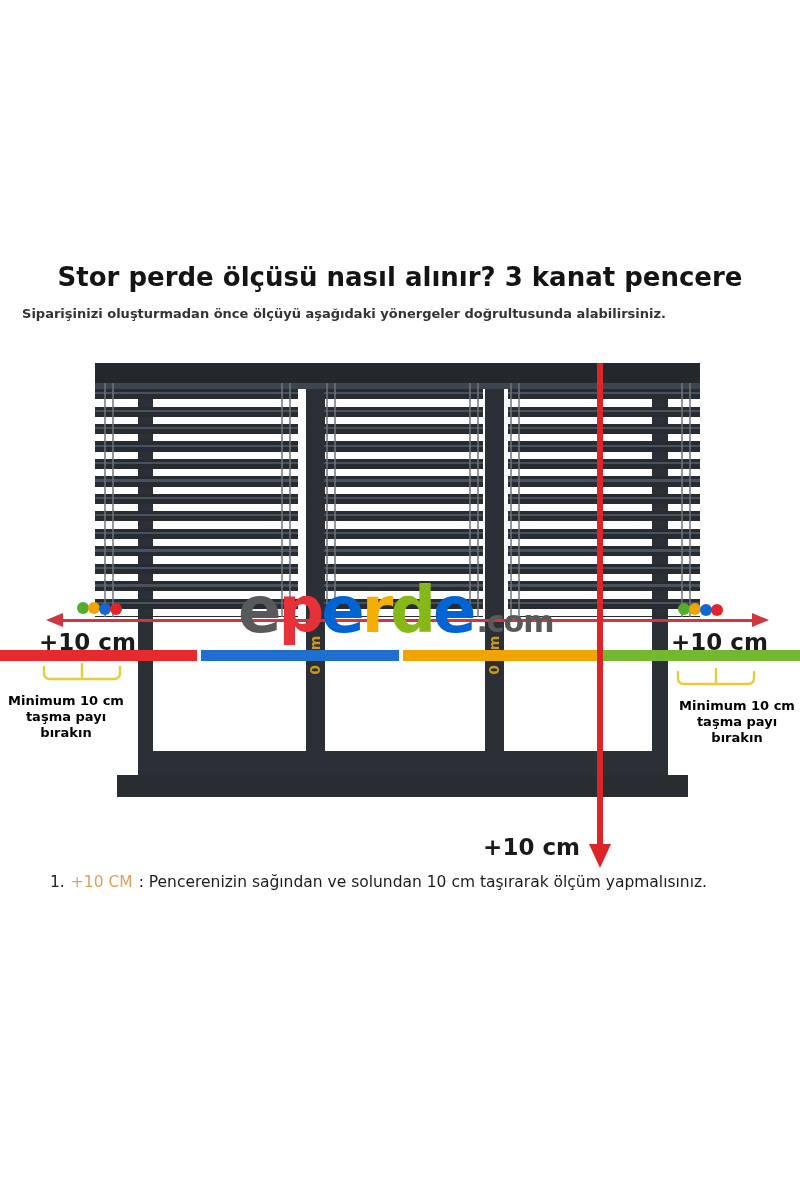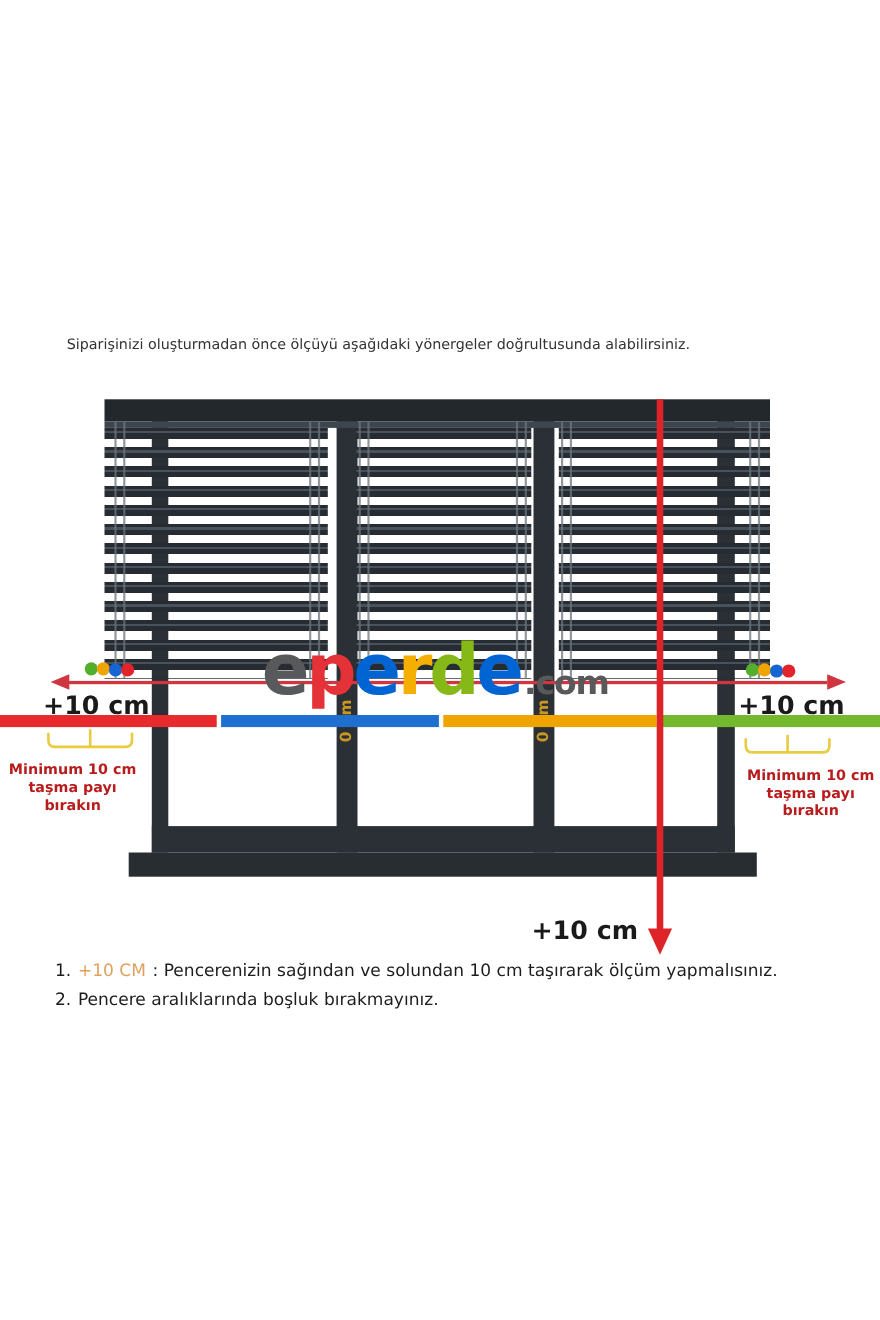--- a/index.html
+++ b/index.html
@@ -2,21 +2,21 @@
 <html><head>
 <meta charset="utf-8">
 <style>
   html,body{margin:0;padding:0;background:#fff;}
   .scene{position:relative;width:800px;height:1200px;background:#fff;overflow:hidden;
          font-family:"DejaVu Sans","Liberation Sans",sans-serif;}
   .abs{position:absolute;}
 
   
   .title{top:262px;left:0;width:800px;text-align:center;font-size:26px;font-weight:700;color:#141414;letter-spacing:0px;}
-  .subtitle{top:306px;left:0;width:688px;text-align:center;font-size:13px;font-weight:400;color:#333;}
+  .subtitle{top:306px;left:0;width:688px;text-align:center;font-size:13px;font-weight:700;color:#333;}
 
   
   .post{background:#2a3035;top:372px;height:403px;z-index:1;}
   .post-left{left:138px;width:15px;}
   .post-mid1{left:306px;width:19px;}
   .post-mid2{left:485px;width:19px;}
   .post-right{left:652px;width:16px;}
   .bottom-rail{left:138px;top:751px;width:530px;height:24px;background:#2a3035;z-index:2;}
   .sill{left:117px;top:775px;width:571px;height:22px;background:#282d32;z-index:2;}
 
@@ -53,21 +53,21 @@
 
   
   .vshaft{left:597px;top:363px;width:6px;height:482px;background:#dd2428;z-index:8;}
   .vhead{left:589px;top:844px;width:0;height:0;border-left:11px solid transparent;border-right:11px solid transparent;border-top:24px solid #dd2428;z-index:8;}
 
   
   .plus-label{font-size:23px;font-weight:700;color:#1a1a1a;z-index:6;white-space:nowrap;}
   .plus-left{left:25px;top:629px;width:125px;text-align:center;}
   .plus-right{left:657px;top:629px;width:125px;text-align:center;}
   .plus-bottom{left:450px;top:834px;width:130px;text-align:right;}
-  .min-note{font-size:13px;font-weight:700;color:#b91c1c;line-height:16px;text-align:center;z-index:6;}
+  .min-note{font-size:13px;font-weight:700;color:#000000;line-height:16px;text-align:center;z-index:6;}
   .min-left{left:0;top:693px;width:132px;}
   .min-right{left:671px;top:698px;width:132px;}
   .zero-label{width:60px;height:16px;font-size:14px;font-weight:700;color:#c9981f;
               text-align:center;transform:rotate(-90deg);letter-spacing:0.5px;z-index:4;line-height:16px;}
   .zero-1{left:285px;top:647px;}
   .zero-2{left:464px;top:647px;}
   .brace{z-index:4;}
   .brace-left{left:42px;top:663px;}
   .brace-right{left:676px;top:668px;}
 
@@ -80,20 +80,21 @@
   .notes{left:50px;top:869px;width:720px;font-size:15.5px;font-weight:400;color:#1c1c1c;line-height:27px;z-index:6;}
   .note-num{margin-right:6px;}
   .note-hl{color:#dfa05e;}
   .note-hl:not(:empty){margin-right:6px;}
 </style>
 </head>
 <body>
 
 <div class="scene">
 
+  <div class="abs title">Stor perde ölçüsü nasıl alınır? 3 kanat pencere</div>
   <div class="abs subtitle">Siparişinizi oluşturmadan önce ölçüyü aşağıdaki yönergeler doğrultusunda alabilirsiniz.</div>
 
   <div class="abs post post-left"></div>
   <div class="abs post post-mid1"></div>
   <div class="abs post post-mid2"></div>
   <div class="abs post post-right"></div>
   <div class="abs bottom-rail"></div>
   <div class="abs sill"></div>
 
   <div class="abs blind">
@@ -161,18 +162,15 @@
   <div class="abs zero-label zero-2">0 cm</div>
 
   <div class="abs logo">
     <span class="big" style="color: rgb(88, 89, 91);">e</span><span class="big" style="color: rgb(229, 50, 56);">p</span><span class="big" style="color: rgb(0, 100, 210);">e</span><span class="big" style="color: rgb(245, 175, 2);">r</span><span class="big" style="color: rgb(134, 184, 23);">d</span><span class="big" style="color: rgb(0, 100, 210);">e</span><span class="suffix" style="color: rgb(88, 89, 91);">.com</span>
   </div>
 
   <div class="abs notes">
     <div>
       <span class="note-num">1.</span><span class="note-hl">+10 CM</span><span>: Pencerenizin sağından ve solundan 10 cm taşırarak ölçüm yapmalısınız.</span>
     </div>
-    <div>
-      <span class="note-num">2.</span><span class="note-hl"></span><span>Pencere aralıklarında boşluk bırakmayınız.</span>
-    </div>
   </div>
 
 </div>
 
 </body></html>

